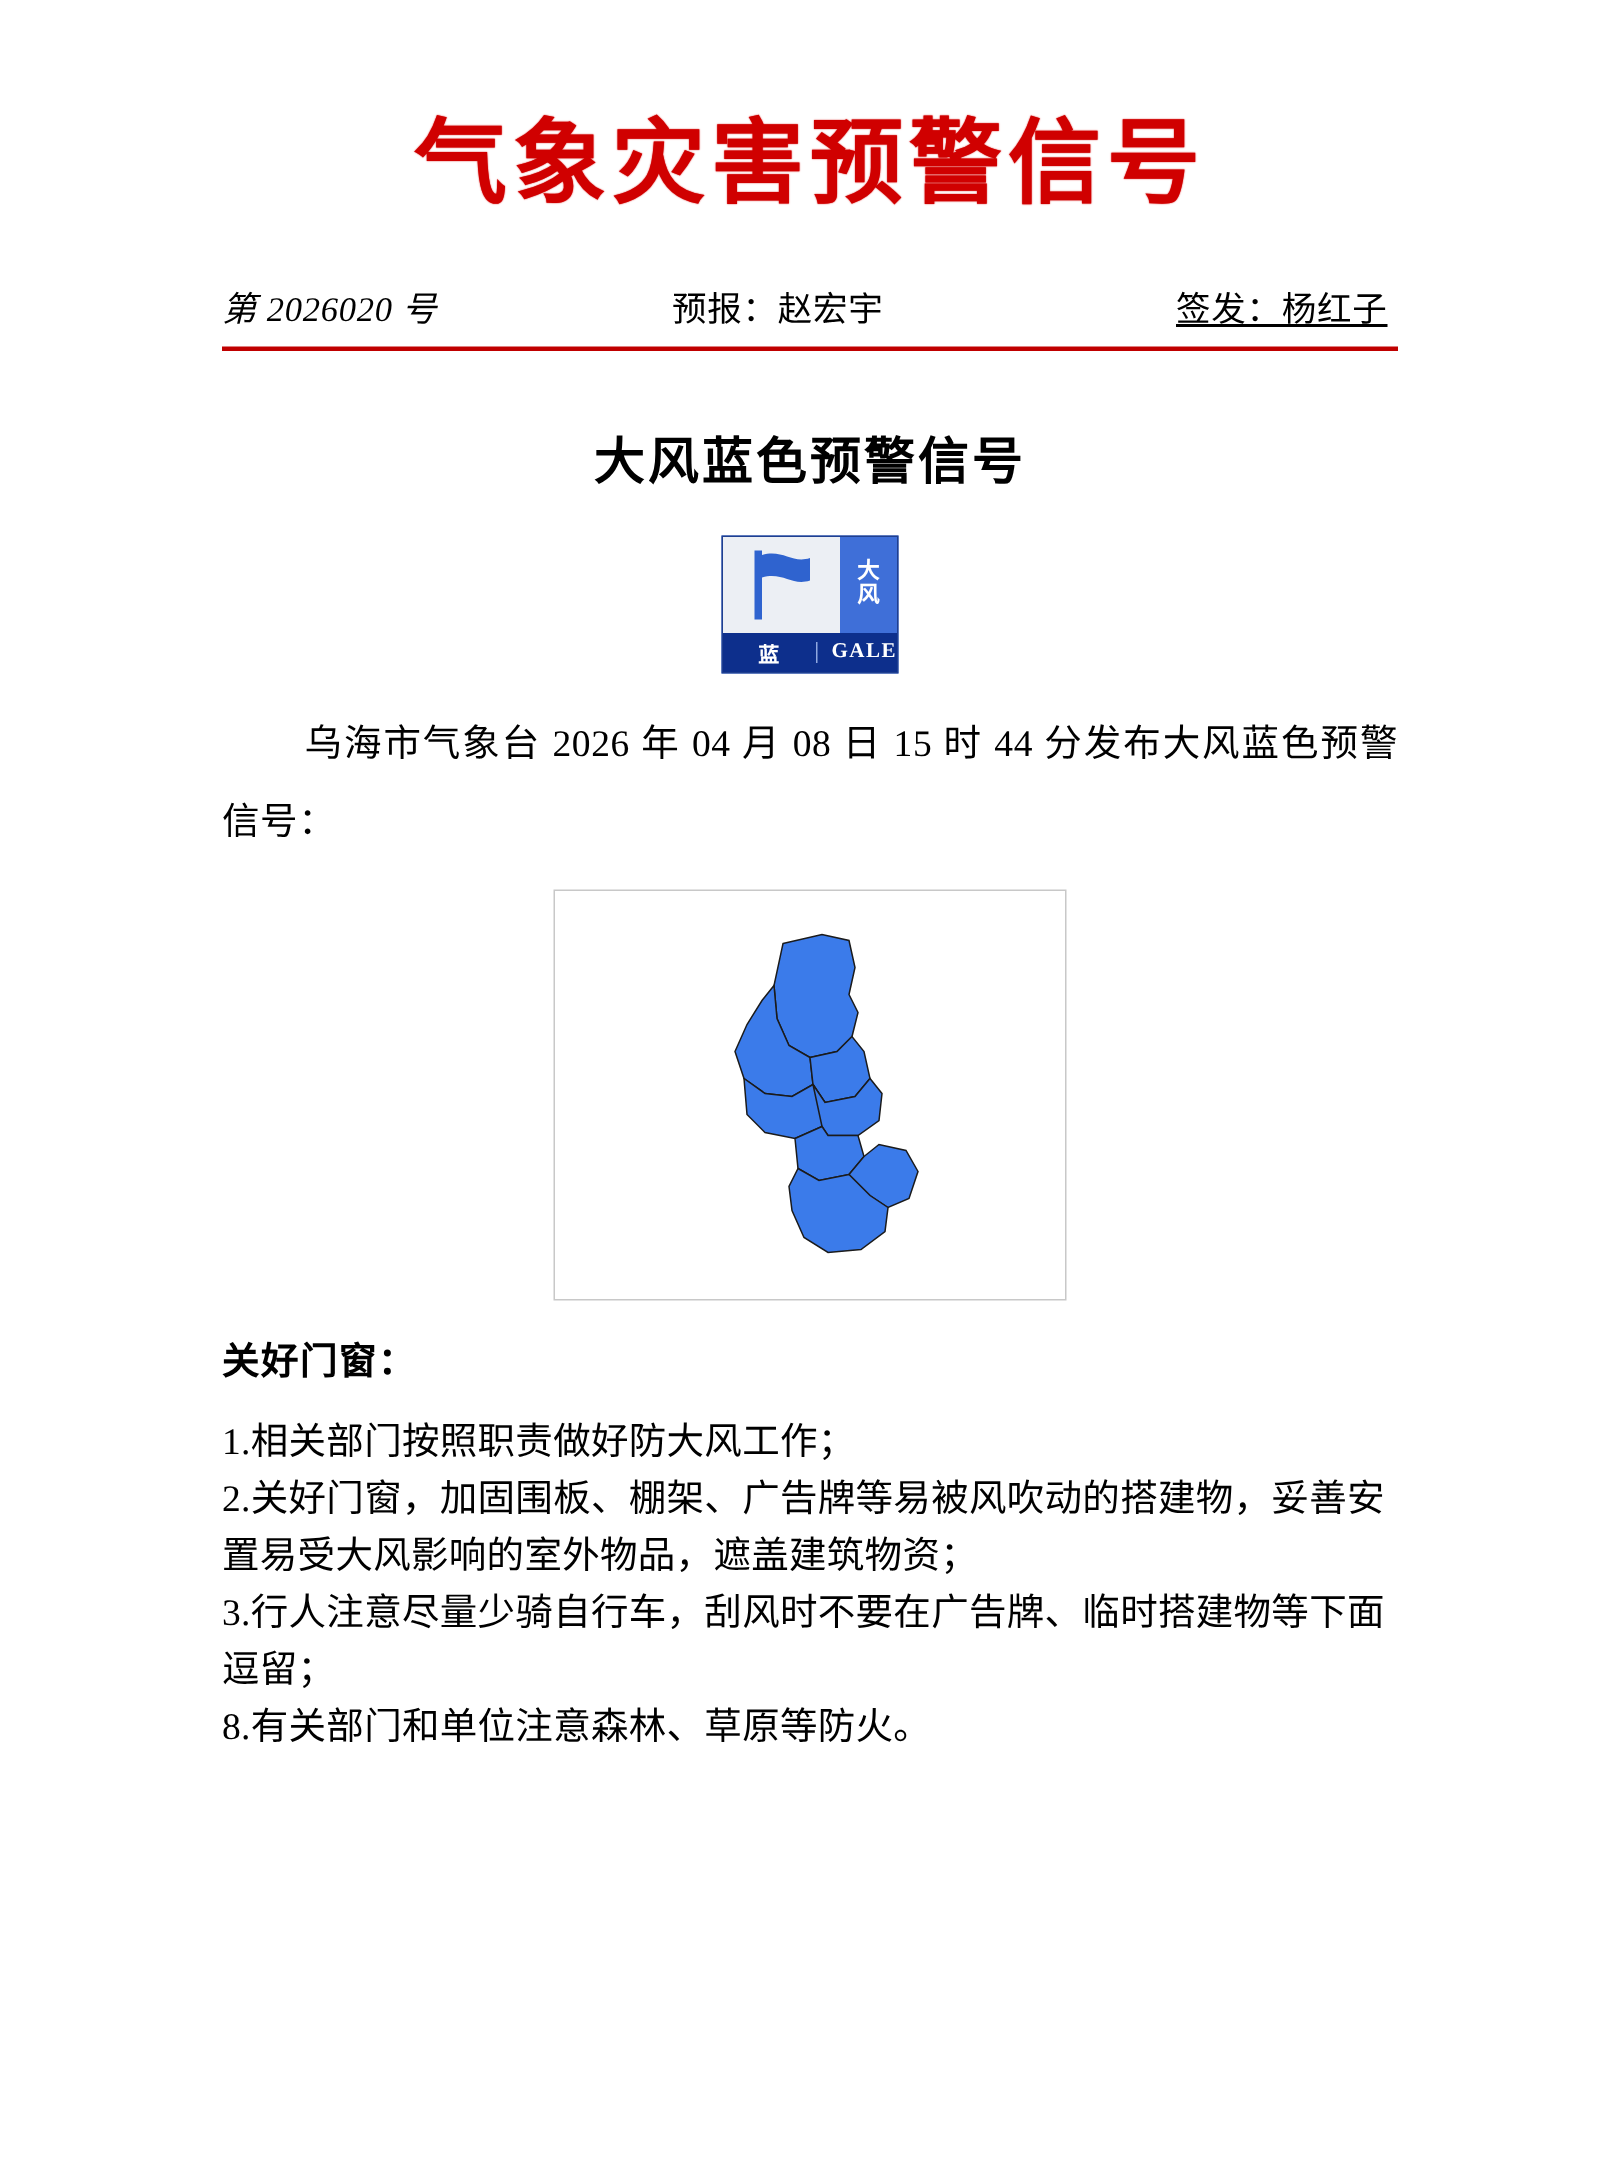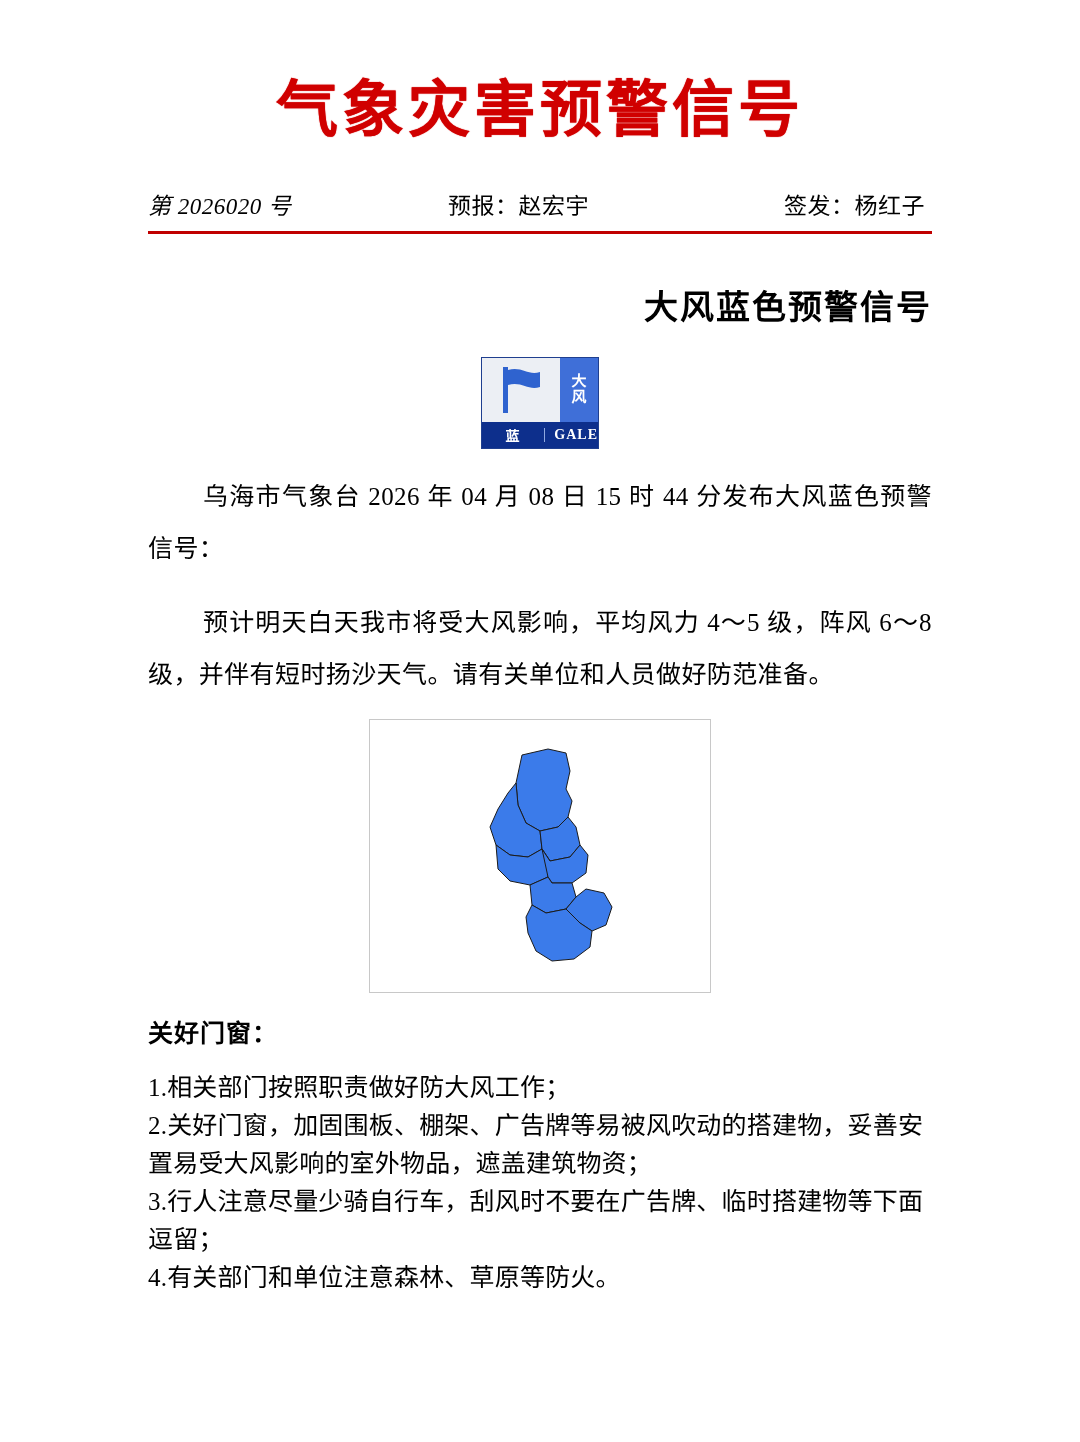--- a/index.html
+++ b/index.html
@@ -39,32 +39,32 @@
   
   .meta-row {
     display: flex;
     align-items: baseline;
     margin-top: 44px;
     font-size: 23px;
     letter-spacing: 0.5px;
   }
   .meta-no { width: 300px; font-style: italic; }
   .meta-forecaster { width: 300px; text-align: left; }
-  .meta-issuer { flex: 1; text-align: left; padding-left: 36px;}
+  .meta-issuer { flex: 1; text-align: left; padding-left: 36px; text-decoration: underline;}
 
   .red-rule {
     margin-top: 10px;
     height: 3px;
     background: #c00000;
     width: 100%;
   }
 
   
   .doc-title {
-    text-align: right;
+    text-align: center;
     font-size: 34px;
     font-weight: bold;
     margin-top: 46px;
     letter-spacing: 2px;
   }
 
   
   .icon-wrap {
     display: flex;
     justify-content: center;
@@ -188,21 +188,20 @@
       </div>
       <div class="gale-bottom">
         <span class="cn">蓝</span>
         <span class="sep"></span>
         <span class="en">GALE</span>
       </div>
     </div>
   </div>
 
   <div class="para indent">乌海市气象台 2026 年 04 月 08 日 15 时 44 分发布大风蓝色预警信号：</div>
-  <div class="para indent">预计明天白天我市将受大风影响，平均风力 4～5 级，阵风 6～8 级，并伴有短时扬沙天气。请有关单位和人员做好防范准备。</div>
 
   <div class="map-wrap">
     <div class="map-box">
       <svg width="300" height="250" viewBox="0 0 300 250" aria-hidden="true">
         <g fill="#3b7bea" stroke="#1b1b1b" stroke-width="1">
           <path d="M132 24 L158 18 L176 22 L180 40 L176 58 L182 70 L178 86 L168 96 L150 100 L136 92 L128 74 L126 52 Z"></path>
           <path d="M126 52 L128 74 L136 92 L150 100 L152 118 L138 126 L120 124 L106 114 L100 96 L108 78 L118 62 Z"></path>
           <path d="M150 100 L168 96 L178 86 L186 96 L190 114 L180 126 L160 130 L152 118 Z"></path>
           <path d="M106 114 L120 124 L138 126 L152 118 L160 130 L158 146 L140 154 L120 150 L108 138 Z"></path>
           <path d="M152 118 L160 130 L180 126 L190 114 L198 124 L196 142 L182 152 L162 152 L158 146 Z"></path>
@@ -212,16 +211,16 @@
         </g>
       </svg>
     </div>
   </div>
 
   <div class="guide-title">关好门窗：</div>
   <div class="guide-list">
     <div class="guide-item">1.相关部门按照职责做好防大风工作；</div>
     <div class="guide-item">2.关好门窗，加固围板、棚架、广告牌等易被风吹动的搭建物，妥善安置易受大风影响的室外物品，遮盖建筑物资；</div>
     <div class="guide-item">3.行人注意尽量少骑自行车，刮风时不要在广告牌、临时搭建物等下面逗留；</div>
-    <div class="guide-item">4.有关部门和单位注意森林、草原等防火。</div>
+    <div class="guide-item">8.有关部门和单位注意森林、草原等防火。</div>
   </div>
 
 </div>
 
 </body></html>

